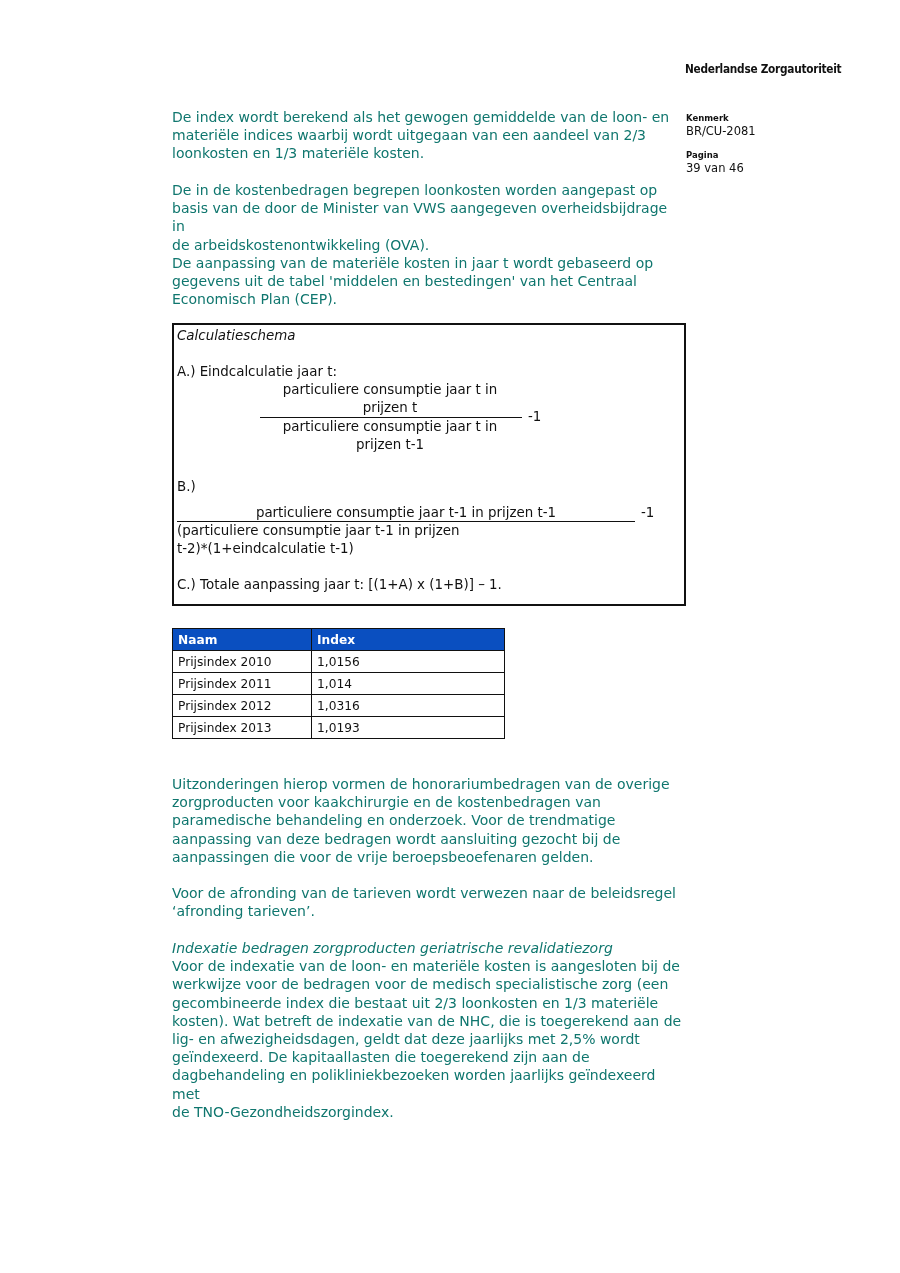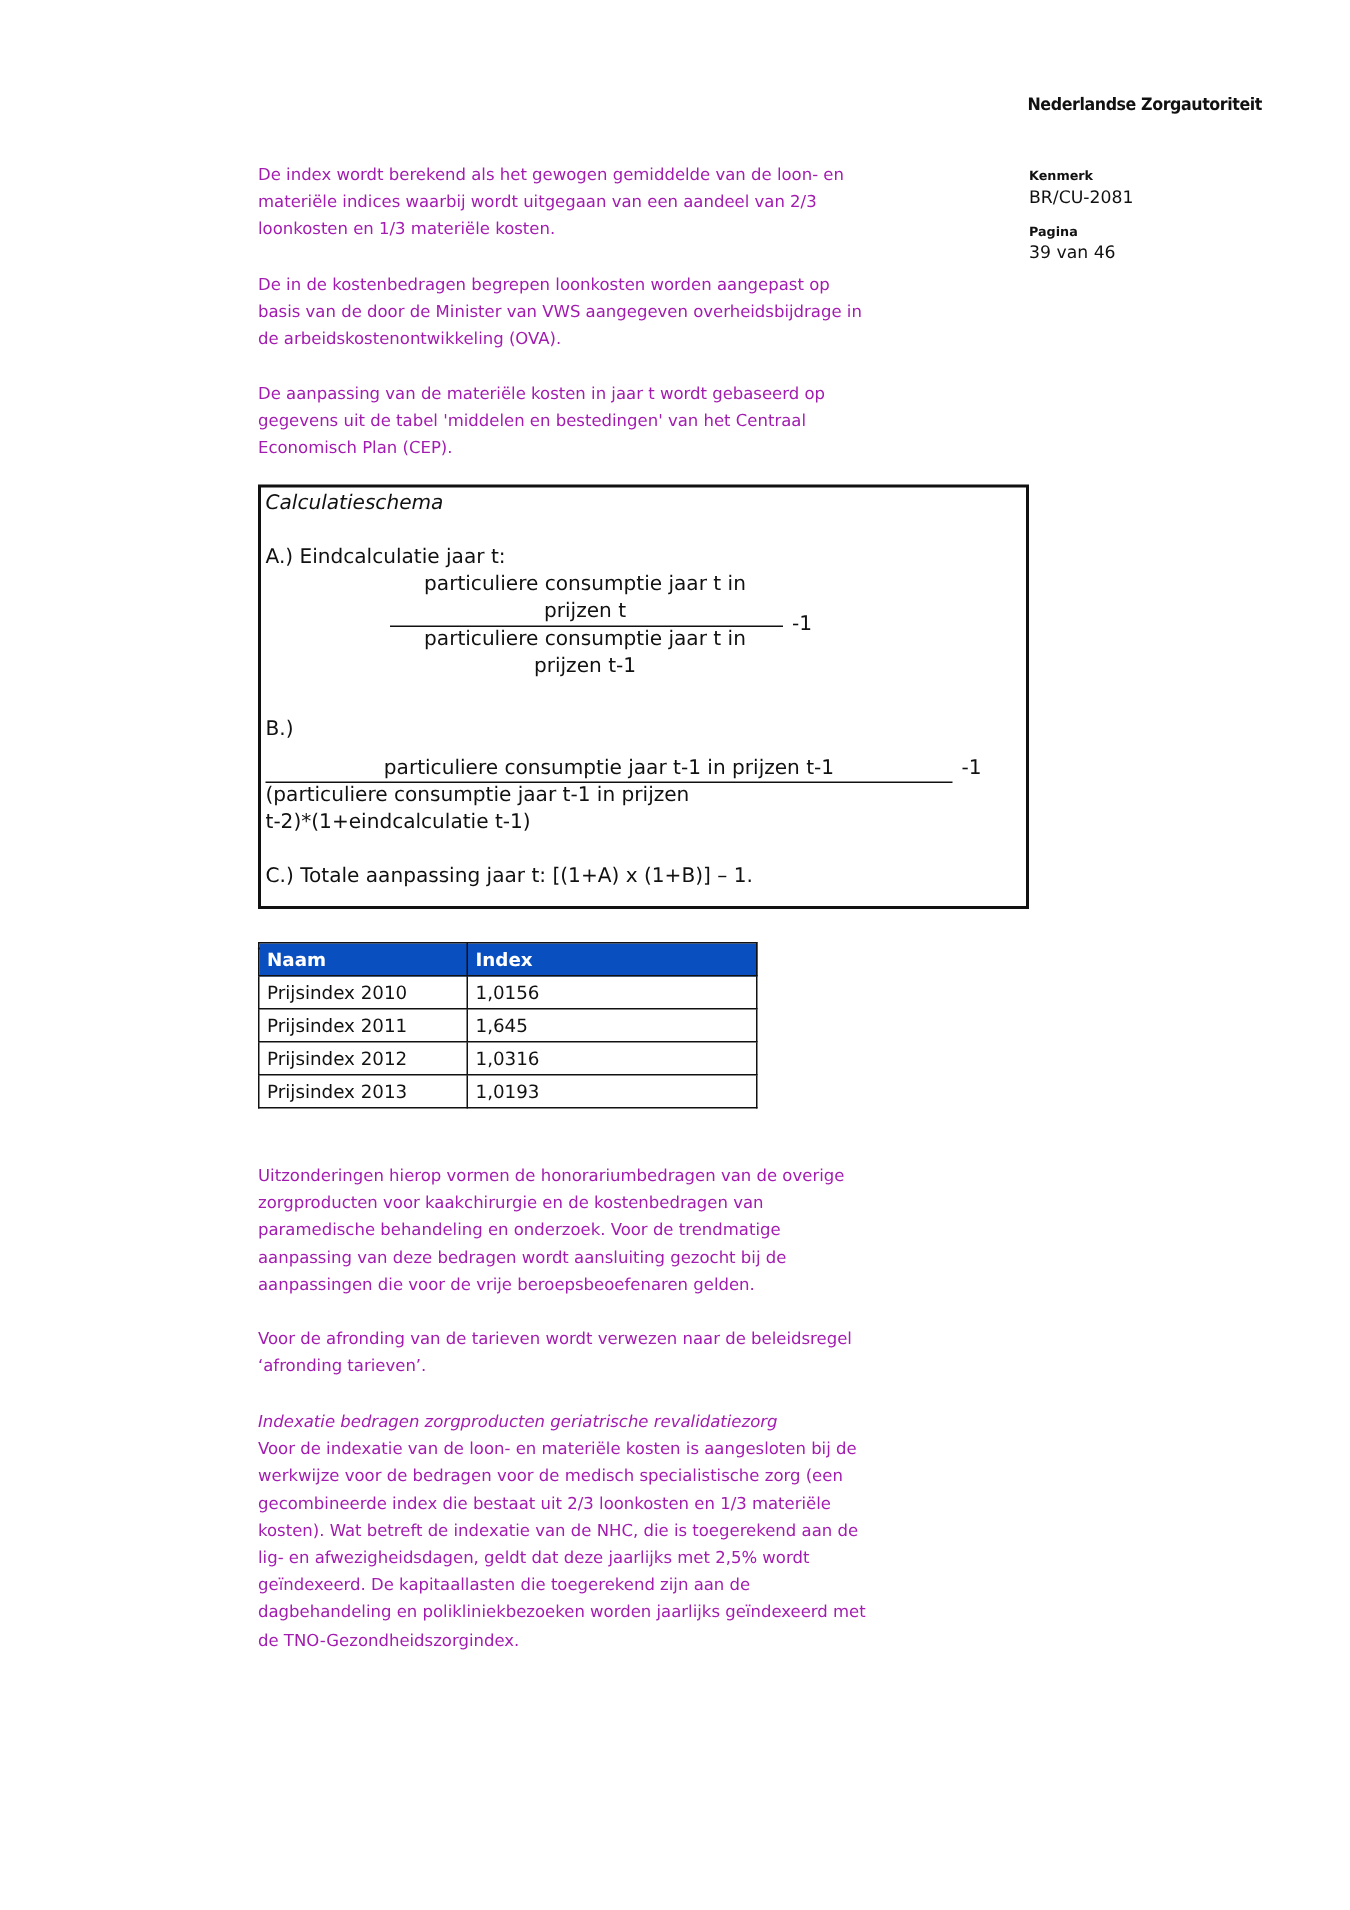--- a/index.html
+++ b/index.html
@@ -6,21 +6,21 @@
     body { width: 900px; height: 1273px; position: relative; font-family: "DejaVu Sans", sans-serif; color: #111; overflow: hidden; }
     .page { position: absolute; left: 0; top: 0; width: 900px; height: 1273px; padding-left: 44px; }
 
     .org-name { position: absolute; left: 685px; top: 62px; font-family: "DejaVu Sans", sans-serif; font-weight: bold; font-size: 11.5px; letter-spacing: -0.3px; color: #111; transform: scaleX(0.92); transform-origin: left; }
     .meta { position: absolute; left: 686px; font-size: 11px; color: #111; }
     .meta .lbl { font-weight: bold; font-size: 8.5px; display: block; line-height: 11px; }
     .meta .val { display: block; font-size: 11.5px; line-height: 14px; }
     .meta.kenmerk { top: 113px; }
     .meta.pagina { top: 150px; }
 
-    .body-text { position: absolute; left: 172px; width: 510px; font-size: 11px; line-height: 18.2px; color: #a21caf; }
+    .body-text { position: absolute; left: 172px; width: 510px; font-size: 14px; line-height: 18.2px; color: #0f766e; }
     .para { margin: 0; white-space: pre-line; }
 
     .p1 { top: 108px; }
     .p2 { top: 181px; }
     .p3 { top: 254px; }
 
     .calc-box { position: absolute; left: 172px; top: 323px; width: 514px; height: 283px; border: 2px solid #111; box-sizing: border-box; font-size: 13.4px; line-height: 18.2px; }
     .calc-title { position: absolute; left: 3px; top: 2px; font-style: italic; }
     .a-label { position: absolute; left: 3px; top: 38px; }
     .a-num { position: absolute; left: 86px; top: 56px; width: 260px; text-align: center; white-space: pre-line; }
@@ -110,21 +110,21 @@
         <th class="c2">Index</th>
       </tr>
     </thead>
     <tbody>
       <tr>
         <td class="c1">Prijsindex 2010</td>
         <td class="c2">1,0156</td>
       </tr>
       <tr>
         <td class="c1">Prijsindex 2011</td>
-        <td class="c2">1,645</td>
+        <td class="c2">1,014</td>
       </tr>
       <tr>
         <td class="c1">Prijsindex 2012</td>
         <td class="c2">1,0316</td>
       </tr>
       <tr>
         <td class="c1">Prijsindex 2013</td>
         <td class="c2">1,0193</td>
       </tr>
     </tbody>

